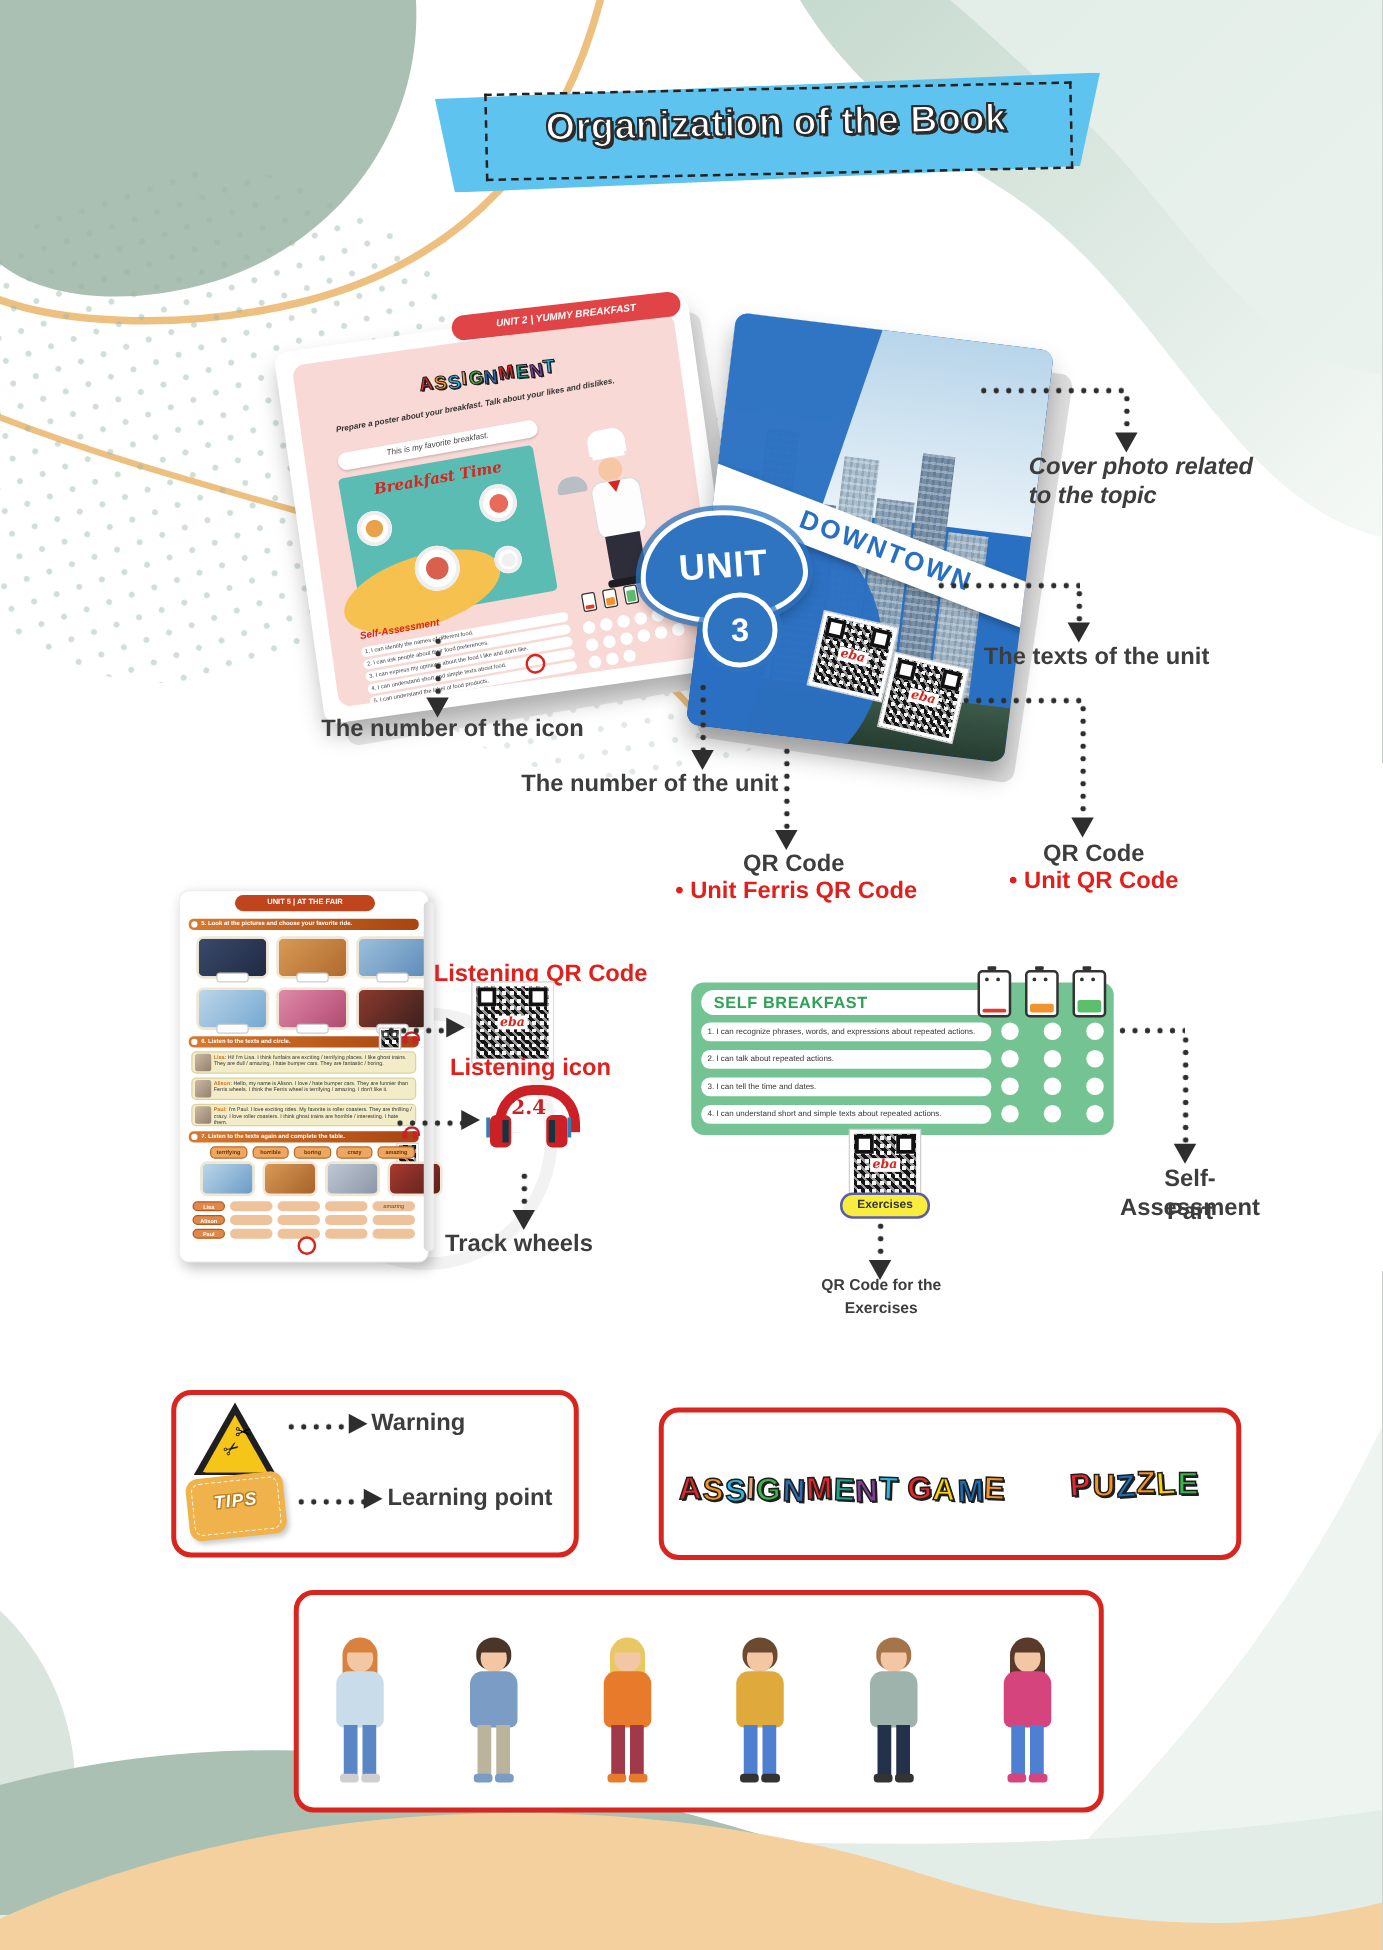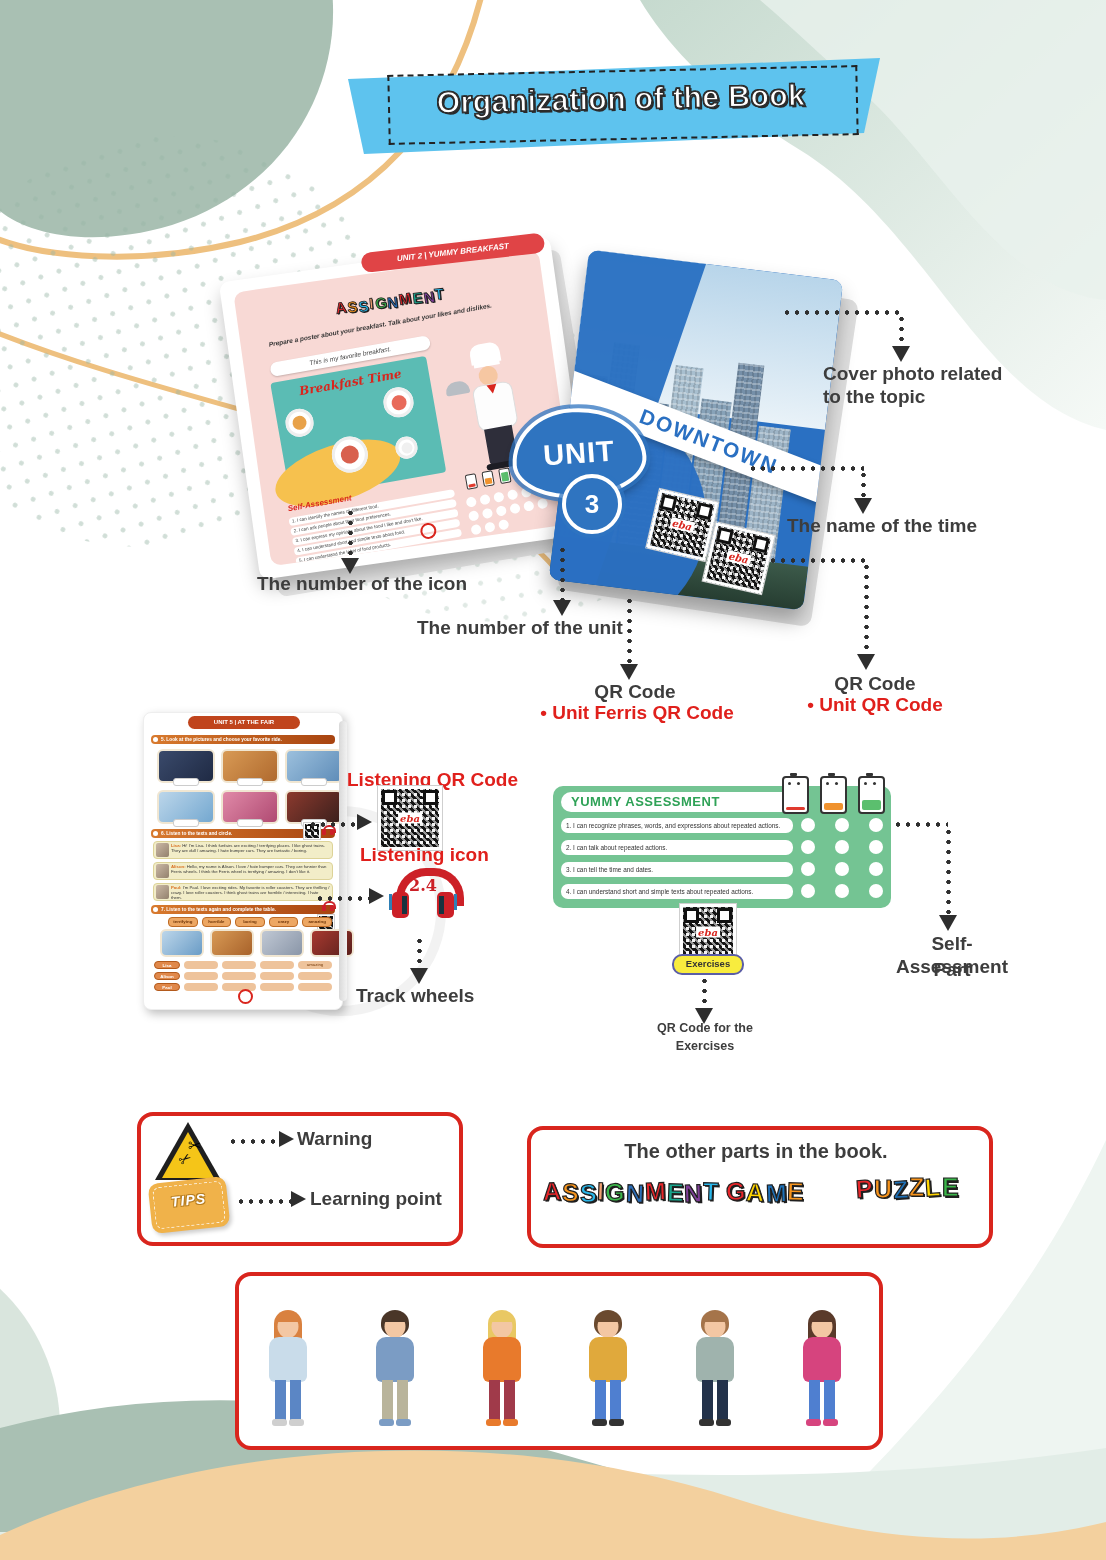--- a/index.html
+++ b/index.html
@@ -349,26 +349,26 @@
 </div>
 
 <div class="abs unit-bubble">
       <b>UNIT</b>
     </div>
 <div class="abs unit-num">3</div>
 
 <div class="dots-h" style="left:782px;top:310px;width:122px;"></div>
 <div class="dots-v" style="left:899px;top:314px;height:32px;"></div>
 <div class="arr-d" style="left:892px;top:346px;"></div>
-<div class="lbl" style="left:823px;top:362px;width:185px;">Cover photo related to the topic</div>
+<div class="lbl" style="left:823px;top:362px;width:185px;font-style:italic;">Cover photo related to the topic</div>
 
 <div class="dots-h" style="left:748px;top:466px;width:116px;"></div>
 <div class="dots-v" style="left:861px;top:470px;height:28px;"></div>
 <div class="arr-d" style="left:854px;top:498px;"></div>
-<div class="lbl" style="left:787px;top:514px;white-space:nowrap;">The name of the time</div>
+<div class="lbl" style="left:787px;top:514px;white-space:nowrap;">The texts of the unit</div>
 
 <div class="dots-v" style="left:348px;top:508px;height:50px;"></div>
 <div class="arr-d" style="left:341px;top:558px;"></div>
 <div class="lbl" style="left:257px;top:572px;white-space:nowrap;">The number of the icon</div>
 
 <div class="dots-v" style="left:560px;top:545px;height:55px;"></div>
 <div class="arr-d" style="left:553px;top:600px;"></div>
 <div class="lbl" style="left:417px;top:616px;white-space:nowrap;">The number of the unit</div>
 
 <div class="dots-v" style="left:627px;top:596px;height:68px;"></div>
@@ -476,21 +476,21 @@
   <div class="band"></div>
       <div class="cupL"></div>
       <div class="cupR"></div>
   <div class="trk">2.4</div>
 </div>
 <div class="dots-v" style="left:417px;top:936px;height:32px;"></div>
 <div class="arr-d" style="left:410px;top:968px;"></div>
 <div class="lbl" style="left:356px;top:984px;white-space:nowrap;">Track wheels</div>
 
 <div class="abs sa-box">
-  <div class="sa-head">YUMMY ASSESSMENT</div>
+  <div class="sa-head">SELF BREAKFAST</div>
   <div class="sa-batts" id="sa-batteries">
         <div class="batt">
           <span class="eyes"></span>
           <div class="bf" style="background: rgb(224, 58, 46); height: 10%;"></div>
         </div>
         <div class="batt">
           <span class="eyes"></span>
           <div class="bf" style="background: rgb(240, 146, 46); height: 20%;"></div>
         </div>
         <div class="batt">
@@ -551,21 +551,20 @@
 <div class="arr-r" style="left:279px;top:1131px;"></div>
 <div class="lbl" style="left:297px;top:1127px;white-space:nowrap;">Warning</div>
 <div class="abs tips">
       <span>TIPS</span>
     </div>
 <div class="dots-h" style="left:236px;top:1199px;width:56px;"></div>
 <div class="arr-r" style="left:291px;top:1191px;"></div>
 <div class="lbl" style="left:310px;top:1187px;white-space:nowrap;">Learning point</div>
 
 <div class="red-box" style="left:527px;top:1126px;width:458px;height:114px;"></div>
-<div class="lbl center" style="left:527px;top:1140px;width:458px;font-size:20px;">The other parts in the book.</div>
 <div class="abs colorword cw-big" style="left:543px;top:1178px;z-index:3;">
       <span style="color: rgb(232, 38, 42); transform: rotate(-2deg) translateY(-1px);">A</span>
       <span style="color: rgb(247, 148, 29); transform: rotate(2deg) translateY(0px);">S</span>
       <span style="color: rgb(41, 183, 234); transform: rotate(-2deg) translateY(1px);">S</span>
       <span style="color: rgb(242, 161, 113); transform: rotate(2deg) translateY(-1px);">I</span>
       <span style="color: rgb(59, 181, 74); transform: rotate(-2deg) translateY(0px);">G</span>
       <span style="color: rgb(43, 108, 181); transform: rotate(2deg) translateY(1px);">N</span>
       <span style="color: rgb(232, 38, 42); transform: rotate(-2deg) translateY(-1px);">M</span>
       <span style="color: rgb(23, 165, 140); transform: rotate(2deg) translateY(0px);">E</span>
       <span style="color: rgb(127, 63, 152); transform: rotate(-2deg) translateY(1px);">N</span>

